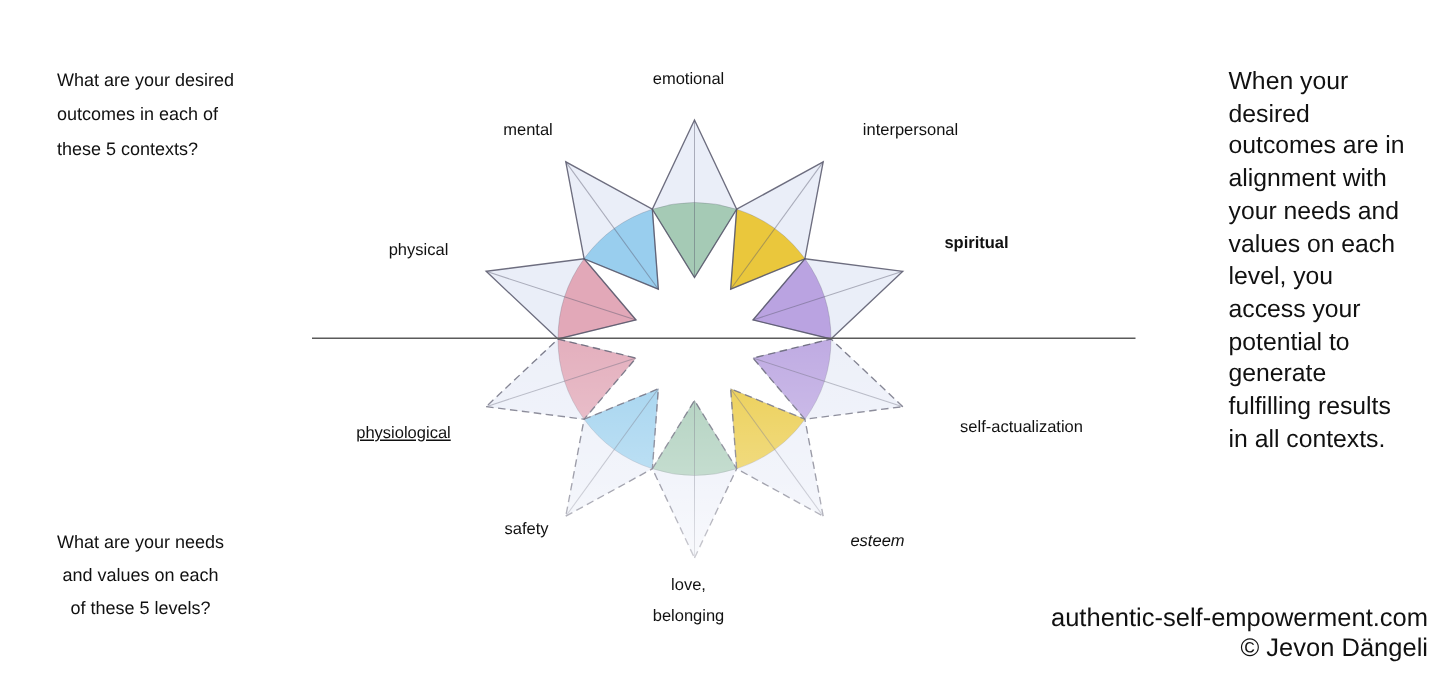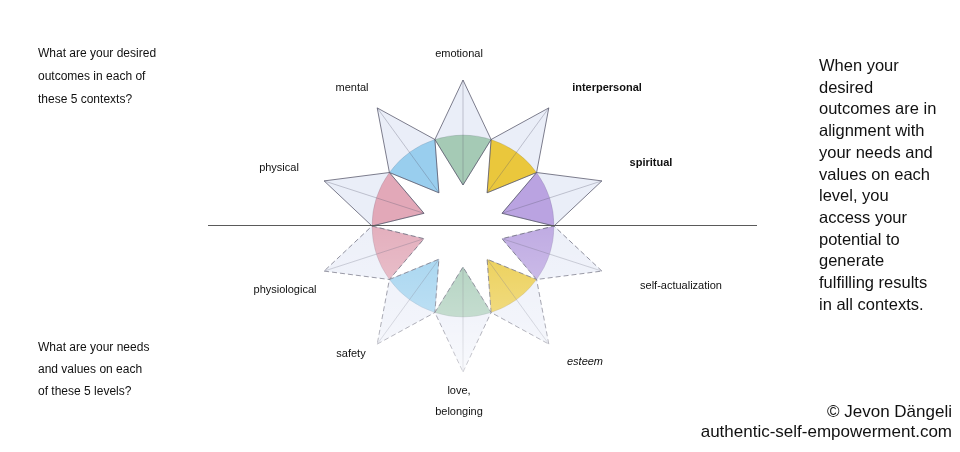--- a/index.html
+++ b/index.html
@@ -9,35 +9,35 @@
     font-family:"Liberation Sans", sans-serif;
     color:#111111;
   }
   #star-svg{position:absolute;left:0;top:0;}
   .lbl{
     position:absolute;font-size:11px;line-height:19px;
     white-space:pre;transform:translateX(-50%);
   }
   #lbl-emotional{left:459px;top:44px;}
   #lbl-mental{left:352px;top:78px;}
-  #lbl-interpersonal{left:607px;top:78px;font-weight:bold;}
+  #lbl-interpersonal{left:607px;top:78px;}
   #lbl-physical{left:279px;top:158px;}
   #lbl-spiritual{left:651px;top:153px;font-weight:bold;}
-  #lbl-physiological{left:285px;top:280px;}
+  #lbl-physiological{left:269px;top:280px;text-decoration:underline;}
   #lbl-selfactualization{left:681px;top:276px;}
   #lbl-safety{left:351px;top:344px;}
   #lbl-esteem{left:585px;top:352px;font-style:italic;}
   #lbl-love{left:459px;top:380px;text-align:center;line-height:21px;}
   .question{
     position:absolute;font-size:12px;line-height:23px;white-space:pre;
   }
   #q-top{left:38px;top:42px;}
-  #q-bottom{left:38px;top:336px;line-height:22px;}
+  #q-bottom{left:38px;top:350px;line-height:22px;text-align:center;}
   #right-note{
-    position:absolute;left:819px;top:55px;
+    position:absolute;left:819px;top:44px;
     font-size:16.5px;line-height:21.7px;white-space:pre;
   }
   #attribution{
     position:absolute;right:8px;top:402px;text-align:right;
     font-size:17px;line-height:20px;
   }
 </style>
 </head>
 <body>
 
@@ -126,17 +126,17 @@
   <div class="lbl" id="lbl-interpersonal">interpersonal</div>
   <div class="lbl" id="lbl-spiritual">spiritual</div>
   <div class="lbl" id="lbl-physiological">physiological</div>
   <div class="lbl" id="lbl-safety">safety</div>
   <div class="lbl" id="lbl-love">love,
 belonging</div>
   <div class="lbl" id="lbl-esteem">esteem</div>
   <div class="lbl" id="lbl-selfactualization">self-actualization</div>
 
   <div id="attribution">
+    <div>authentic-self-empowerment.com</div>
     <div>© Jevon Dängeli</div>
-    <div>authentic-self-empowerment.com</div>
   </div>
 
 </div>
 
 </body></html>

